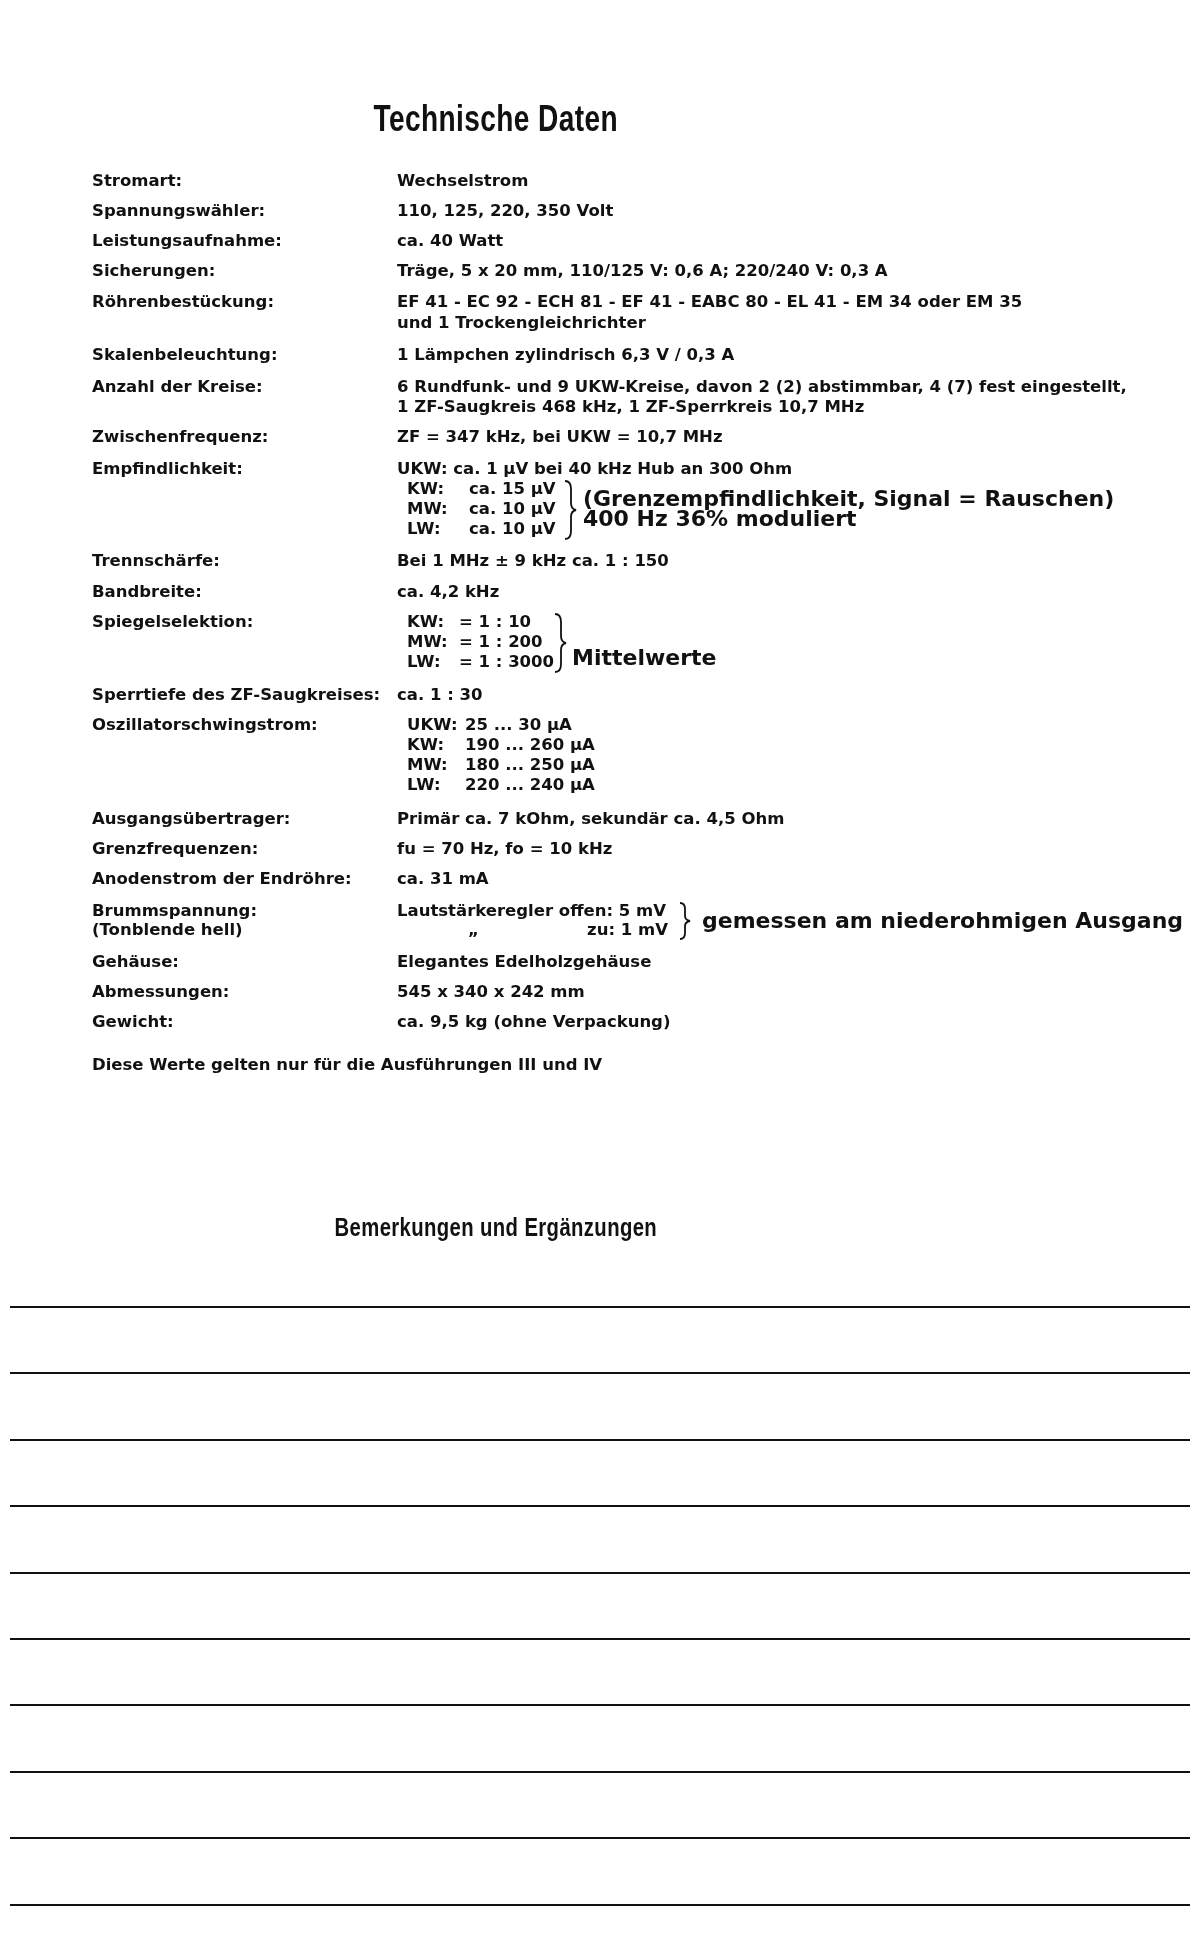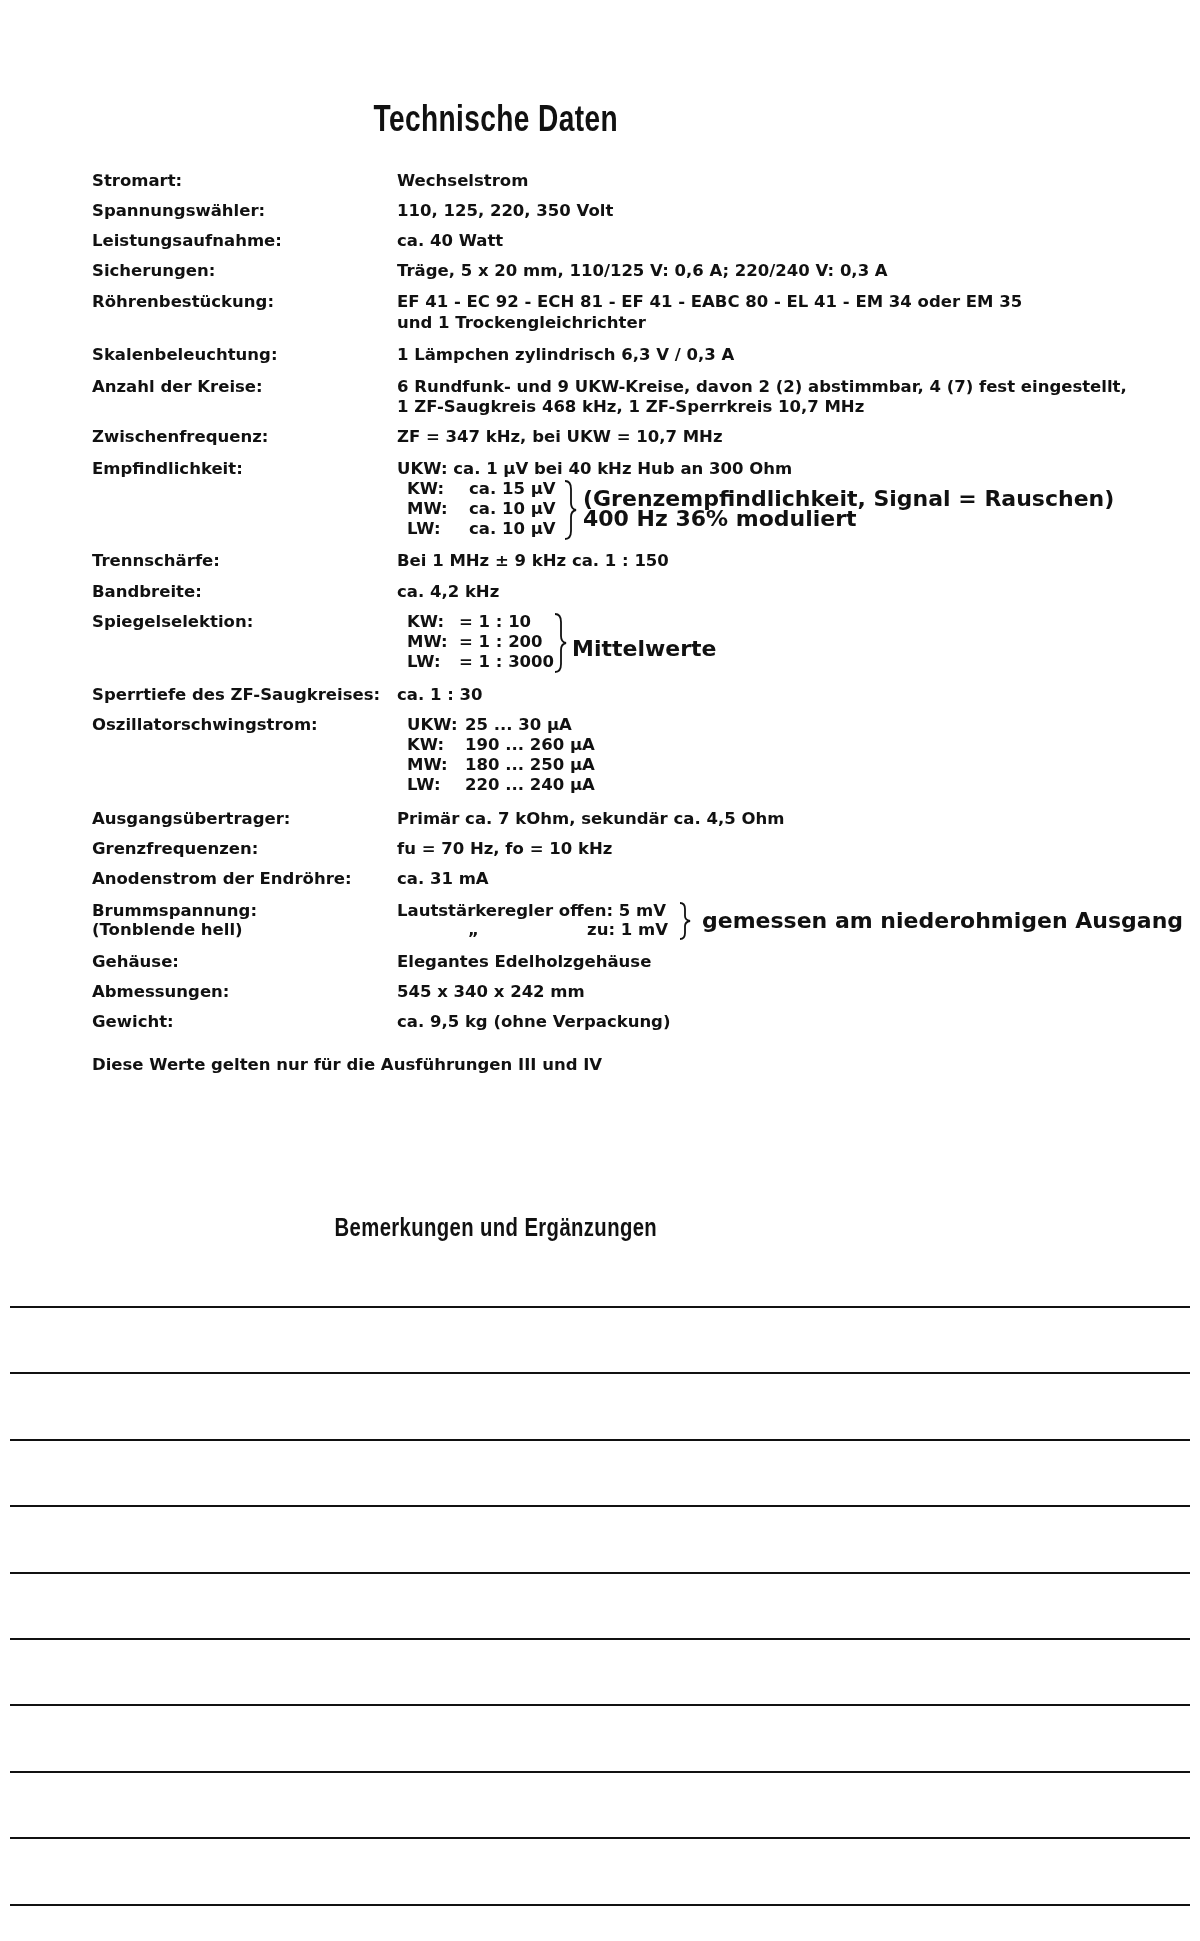--- a/index.html
+++ b/index.html
@@ -94,21 +94,21 @@
   </span>
   <span class="sub" style="top:20px">
     <span class="col" style="width:52px">MW:</span><span class="col">= 1 : 200</span>
   </span>
   <span class="sub" style="top:40px">
     <span class="col" style="width:52px">LW:</span><span class="col">= 1 : 3000</span>
   </span>
   <svg style="position:absolute; left:553px; top:0px" width="14" height="62">
     <path d="M2 2 Q8 2 8 10 L8 24 Q8 30 13 31 Q8 32 8 38 L8 52 Q8 60 2 60" fill="none" stroke="#111" stroke-width="1.8"></path>
   </svg>
-  <span class="note" style="left:572px; top:27px">Mittelwerte</span>
+  <span class="note" style="left:572px; top:36px">Mittelwerte</span>
 </div>
 
 <div class="row" style="top:685px">
   <span class="lbl">Sperrtiefe des ZF-Saugkreises:</span>
   <span class="val">ca. 1 : 30</span>
 </div>
 
 <div class="row" style="top:715px">
   <span class="lbl">Oszillatorschwingstrom:</span>
   <span class="sub" style="top:0px">

